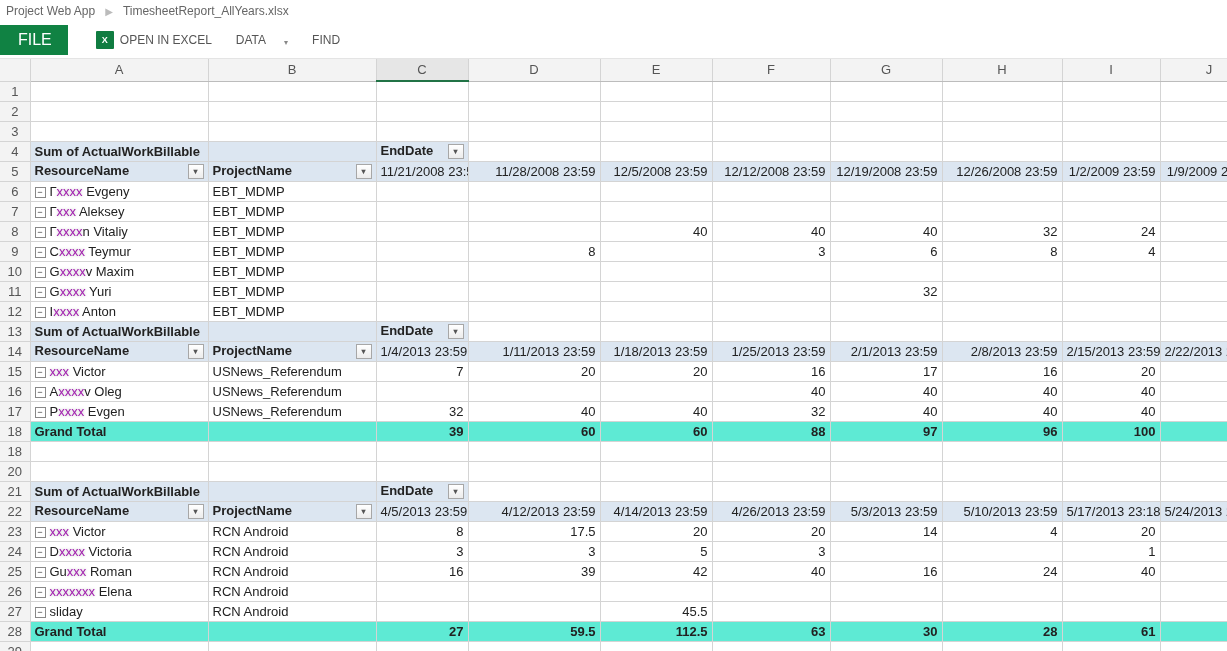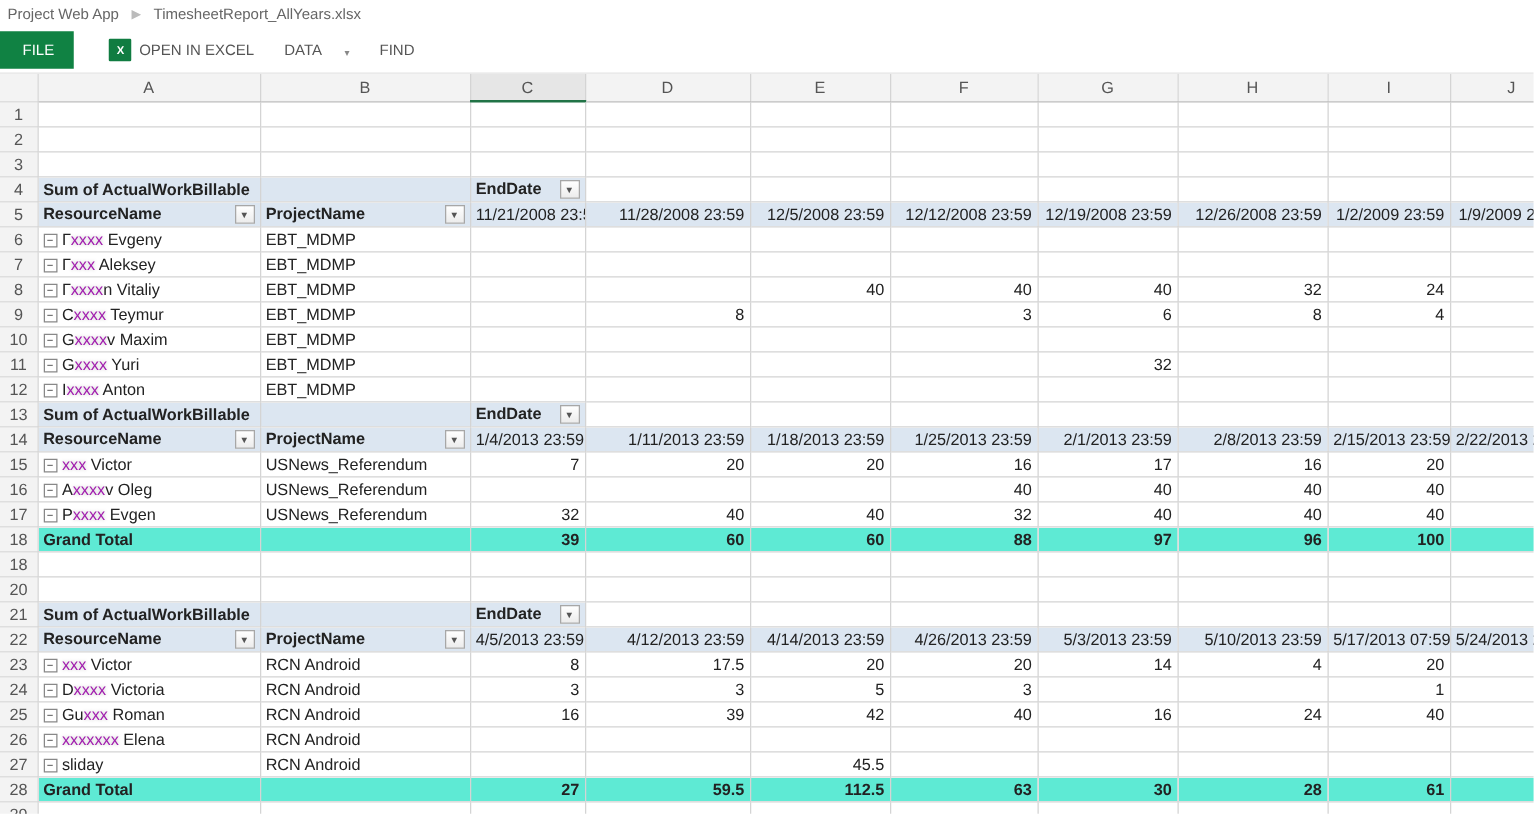--- a/index.html
+++ b/index.html
@@ -27,21 +27,21 @@
     align-items: center;
     gap: 24px;
     padding: 0;
     height: 36px;
     border-bottom: 0;
   }
   .file-tab {
     background: #108243;
     color: #fff;
     font-weight: 500;
-    font-size: 12px;
+    font-size: 16px;
     padding: 6px 16px 6px 18px;
     margin-right: 4px;
     height: 30px;
     display: flex;
     align-items: center;
   }
   .open-excel {
     display: flex;
     align-items: center;
     gap: 6px;
@@ -499,21 +499,21 @@
   <tr>
     <th class="rowhead">22</th>
     <td class="hdrband"><span>ResourceName</span><span class="filter-btn">▾</span></td>
     <td class="hdrband"><span>ProjectName</span><span class="filter-btn">▾</span></td>
     <td class="hdrband nf num">4/5/2013 23:59</td>
     <td class="hdrband nf num">4/12/2013 23:59</td>
     <td class="hdrband nf num">4/14/2013 23:59</td>
     <td class="hdrband nf num">4/26/2013 23:59</td>
     <td class="hdrband nf num">5/3/2013 23:59</td>
     <td class="hdrband nf num">5/10/2013 23:59</td>
-    <td class="hdrband nf num">5/17/2013 07:59</td>
+    <td class="hdrband nf num">5/17/2013 23:18</td>
     <td class="hdrband nf num">5/24/2013 23:59</td>
   </tr>
   <tr>
           <th class="rowhead">23</th>
     <td><span class="expand-box">−</span><span class="masked">xxx </span><span>Victor</span></td>
     <td>RCN Android</td>
     <td class="num">8</td>
           <td class="num">17.5</td>
           <td class="num">20</td>
           <td class="num">20</td>

